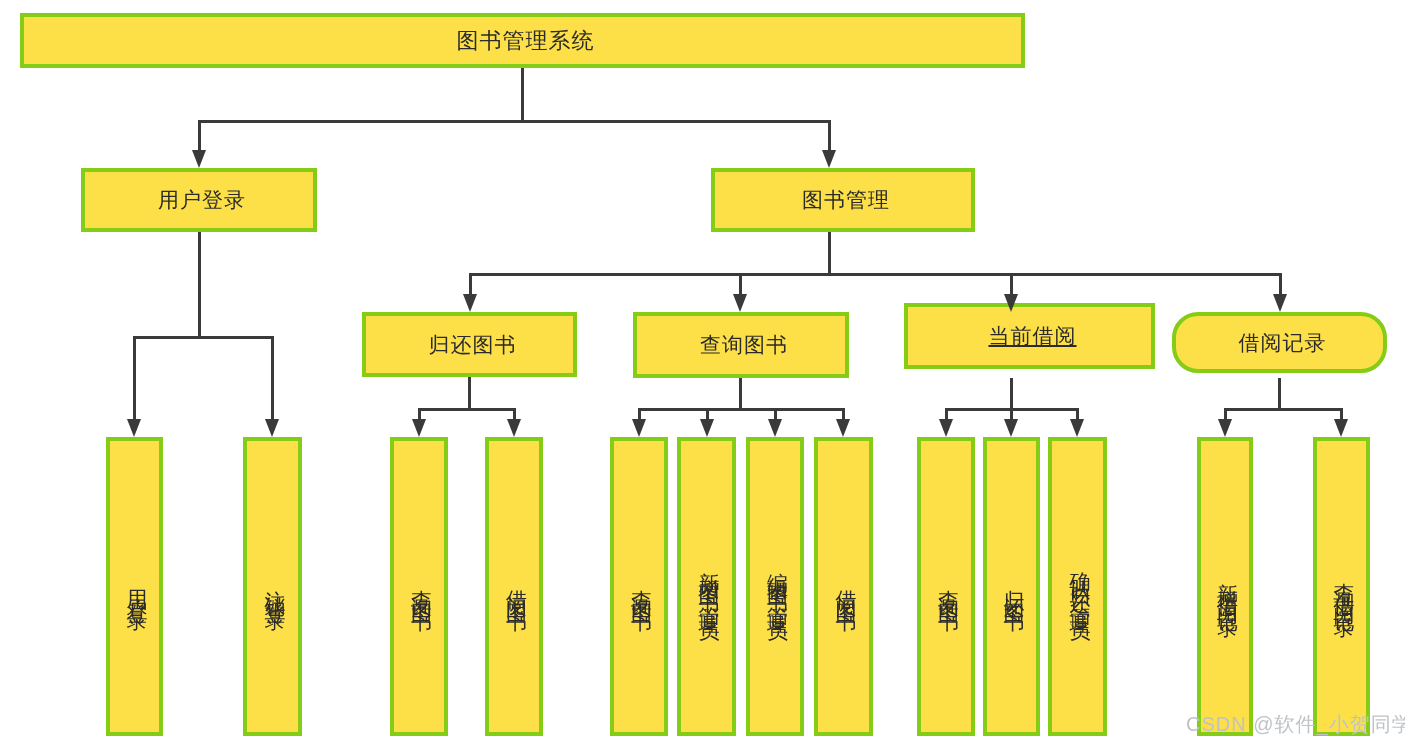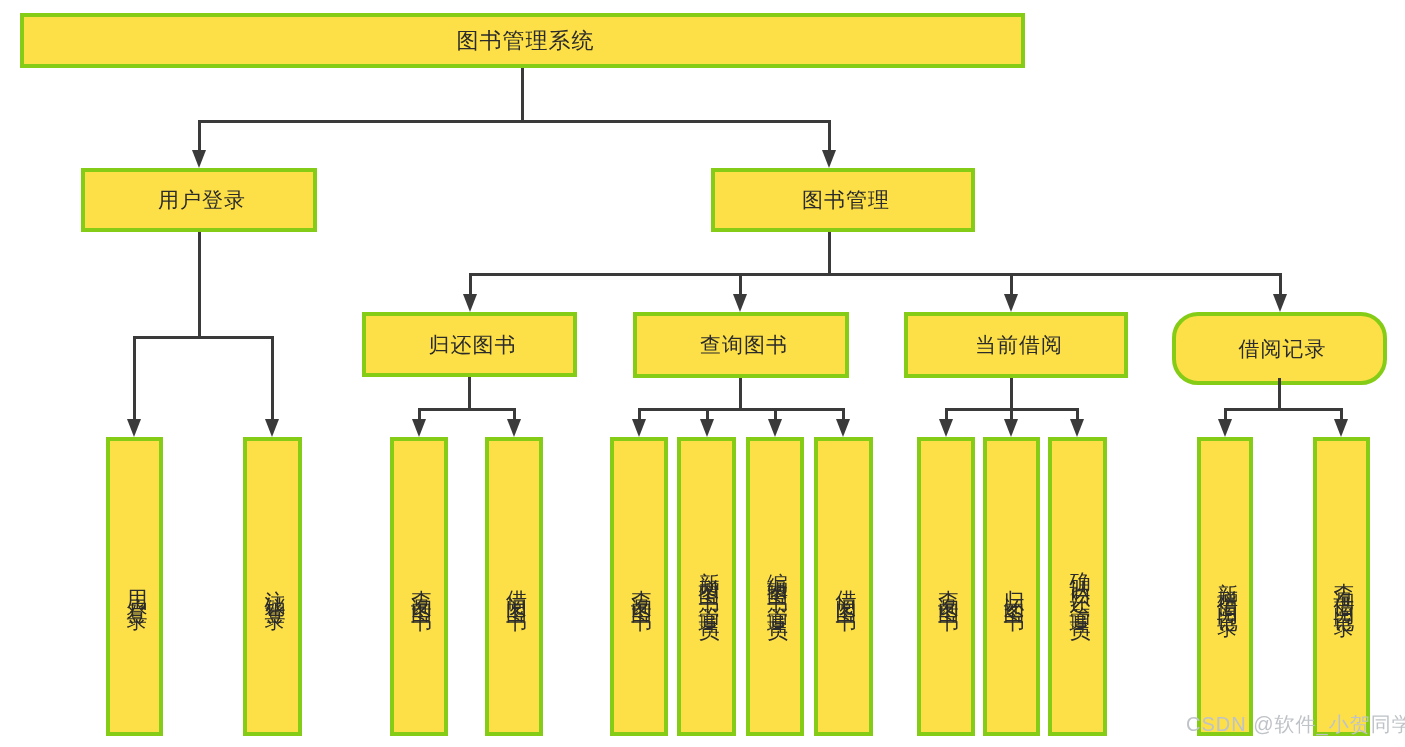--- a/index.html
+++ b/index.html
@@ -57,22 +57,22 @@
 
 <div class="canvas">
 
   <div class="box root" style="left:20px; top:13px; width:1005px; height:55px;">图书管理系统</div>
 
   <div class="box" style="left:81px; top:168px; width:236px; height:64px;">用户登录</div>
   <div class="box" style="left:711px; top:168px; width:264px; height:64px;">图书管理</div>
 
   <div class="box" style="left:362px; top:312px; width:215px; height:65px;">归还图书</div>
   <div class="box" style="left:633px; top:312px; width:216px; height:66px;">查询图书</div>
-  <div class="box" style="left:904px; top:312px; width:224px; height:66px;">当前借阅</div>
-  <div class="box" style="left:1172px; top:312px; width:215px; height:73px;border-radius:26px;">借阅记录</div>
+  <div class="box" style="left:904px; top:303px; width:251px; height:66px;text-decoration:underline;">当前借阅</div>
+  <div class="box" style="left:1172px; top:312px; width:215px; height:61px;border-radius:26px;">借阅记录</div>
 
   <div class="box vert" style="left:106px; top:437px; width:57px; height:299px;">用户登录</div>
   <div class="box vert" style="left:243px; top:437px; width:59px; height:299px;">注销登录</div>
 
   <div class="box vert" style="left:390px; top:437px; width:58px; height:299px;">查询图书</div>
   <div class="box vert" style="left:485px; top:437px; width:58px; height:299px;">借阅图书</div>
 
   <div class="box vert" style="left:610px; top:437px; width:58px; height:299px;">查询图书</div>
   <div class="box vert" style="left:677px; top:437px; width:59px; height:299px;">新增图书（管理员）</div>
   <div class="box vert" style="left:746px; top:437px; width:58px; height:299px;">编辑图书（管理员）</div>

